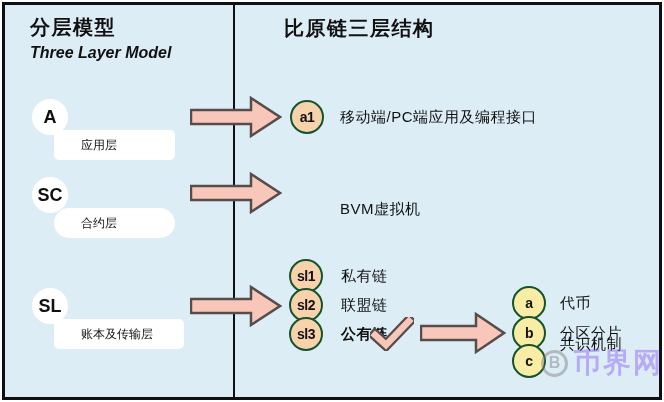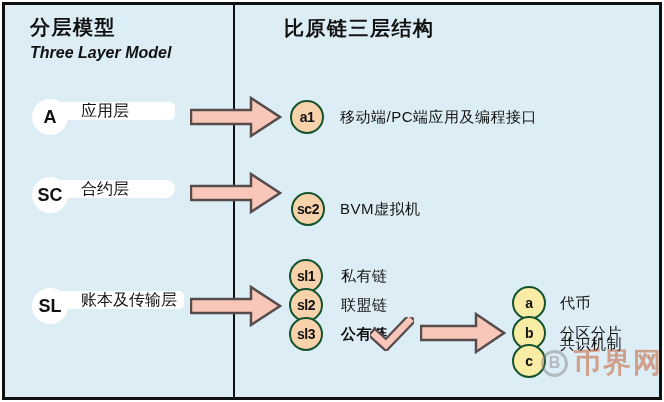--- a/index.html
+++ b/index.html
@@ -15,23 +15,23 @@
 
   .title { position:absolute; font-size:20px; font-weight:bold; letter-spacing:1.5px; white-space:nowrap; }
   .subtitle { position:absolute; font-size:16px; font-weight:bold; font-style:italic; white-space:nowrap; }
 
   .pill-circle {
     position:absolute; width:36px; height:36px; border-radius:50%; background:#ffffff;
     display:flex; align-items:center; justify-content:center;
     font-weight:bold; font-size:18px; z-index:2;
   }
   .pill-rect {
-    position:absolute; height:18px; background:#ffffff; border-radius:5px;
-    display:flex; align-items:center; padding-left:27px; font-size:16px;
-    box-sizing:border-box; z-index:1; white-space:nowrap;
+    position:absolute; height:30px; background:#ffffff; border-radius:5px;
+    display:flex; align-items:center; padding-left:27px; font-size:12px;
+    box-sizing:border-box; z-index:1; white-space:nowrap;margin-top:28px;
   }
 
   .node {
     position:absolute; width:34px; height:34px; border-radius:50%;
     box-sizing:border-box; border:2px solid #14532d;
     display:flex; align-items:center; justify-content:center;
     font-weight:bold; font-size:14px; letter-spacing:-0.5px; z-index:2;
   }
   .node.peach { background:#f8d2ab; }
   .node.yellow { background:#f9eca4; }
@@ -46,21 +46,21 @@
 
   .watermark {
     position:absolute; left:541px; top:344px; display:flex; align-items:center;
     gap:5px; opacity:0.45; z-index:5;
   }
   .wm-logo {
     width:27px; height:27px; box-sizing:border-box; border:3px solid #7e7e7e;
     border-radius:50%; color:#7e7e7e; display:flex; align-items:center;
     justify-content:center; font-weight:bold; font-size:16px;
   }
-  .wm-text { font-size:28px; font-weight:bold; color:#c2410c; letter-spacing:2px; white-space:nowrap; }
+  .wm-text { font-size:28px; font-weight:bold; color:#8b5cf6; letter-spacing:2px; white-space:nowrap; }
 </style>
 </head>
 <body>
 
 <div class="stage">
   <div class="frame"></div>
   <div class="divider"></div>
 
   <div class="title" style="left:30px; top:14px;">分层模型</div>
   <div class="subtitle" style="left:30px; top:44px;">Three Layer Model</div>
@@ -97,23 +97,20 @@
   </svg>
 
   <div class="title" style="left:284px; top:15px;">比原链三层结构</div>
 
   <div class="node peach" style="left:290px; top:100px;">
     <span>a1</span>
   </div>
   <div class="nlabel" style="left:340px; top:117px;">移动端/PC端应用及编程接口</div>
 
 
-  <div class="node peach" style="left:291px; top:192px;">
-    <span>sc2</span>
-  </div>
   <div class="nlabel" style="left:340px; top:209px;">BVM虚拟机</div>
 
   <div class="node peach" style="left:289px; top:259px;">
     <span>sl1</span>
   </div>
   <div class="nlabel" style="left:341px; top:276px;">私有链</div>
 
   <div class="node peach" style="left:289px; top:288px;">
     <span>sl2</span>
   </div>

